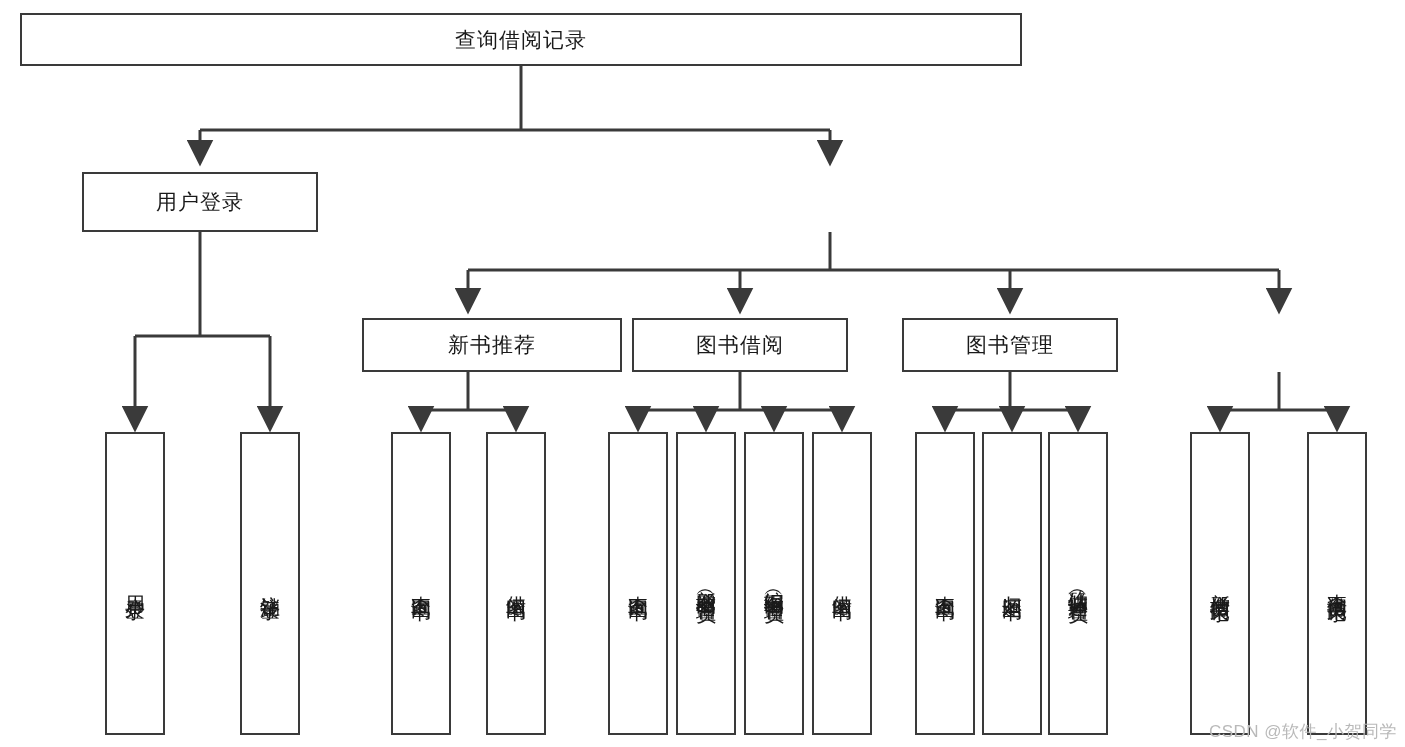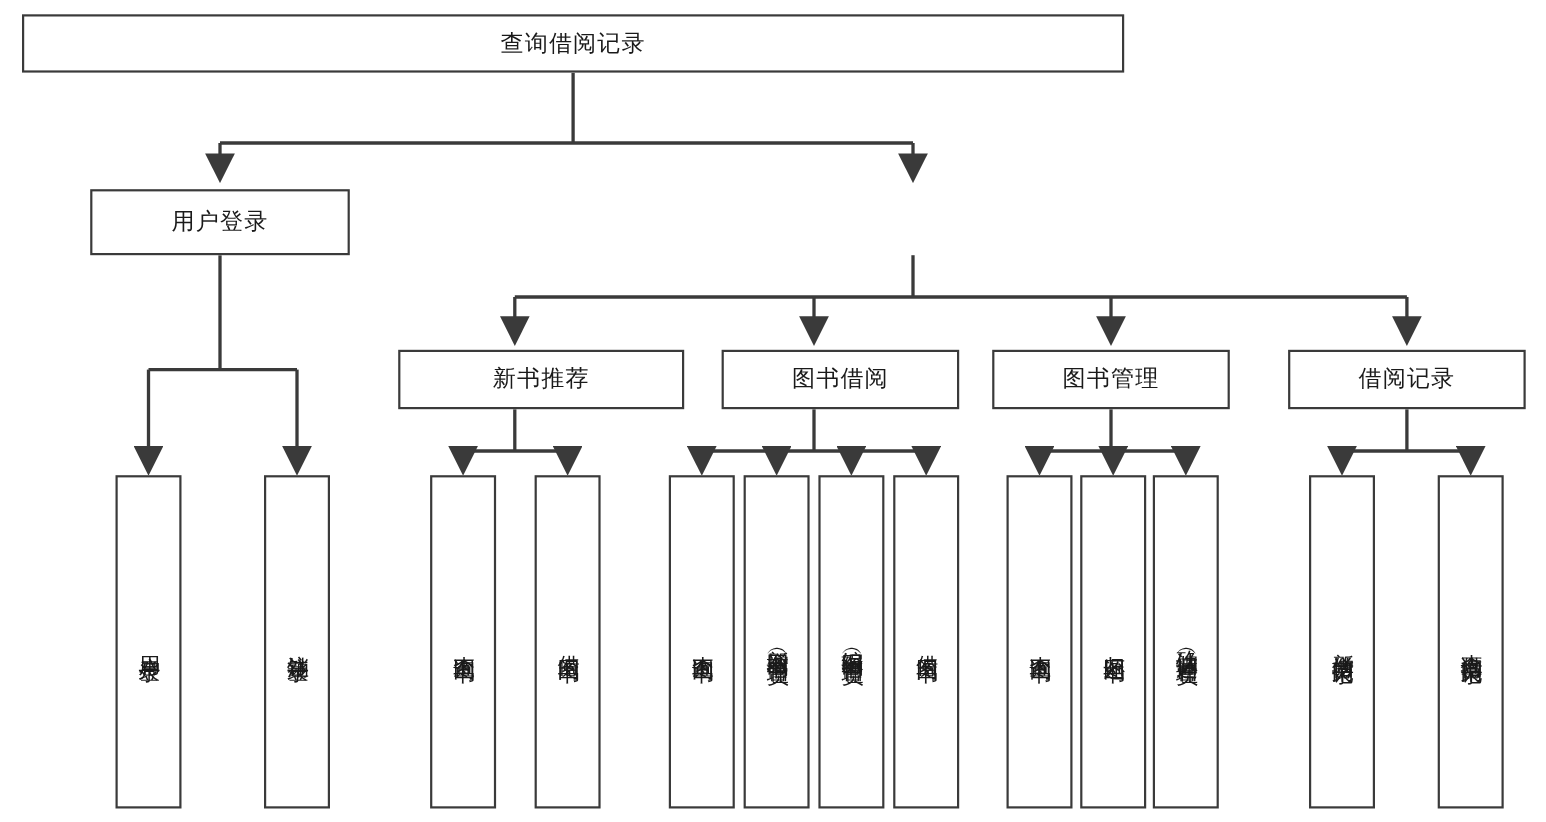--- a/index.html
+++ b/index.html
@@ -127,28 +127,25 @@
     <span class="label">查询借阅记录</span>
   </div>
 
   <div class="node horizontal" style="left:82px; top:172px; width:236px; height:60px;">
     <span class="label">用户登录</span>
   </div>
 
   <div class="node horizontal" style="left:362px; top:318px; width:260px; height:54px;">
     <span class="label">新书推荐</span>
   </div>
-  <div class="node horizontal" style="left:632px; top:318px; width:216px; height:54px;margin-left:24px;">
+  <div class="node horizontal" style="left:632px; top:318px; width:216px; height:54px;">
     <span class="label">图书借阅</span>
   </div>
   <div class="node horizontal" style="left:902px; top:318px; width:216px; height:54px;">
     <span class="label">图书管理</span>
-  </div>
-  <div class="node horizontal" style="left:1171px; top:318px; width:216px; height:54px;">
-    <span class="label">借阅记录</span>
   </div>
 
   <div class="node vertical" style="left:105px; top:432px; width:60px; height:303px;">
     <span class="label">用户登录</span>
   </div>
   <div class="node vertical" style="left:240px; top:432px; width:60px; height:303px;">
     <span class="label">注销登录</span>
   </div>
 
   <div class="node vertical" style="left:391px; top:432px; width:60px; height:303px;">
@@ -181,14 +178,15 @@
     <span class="label">确认归还（管理员）</span>
   </div>
 
   <div class="node vertical" style="left:1190px; top:432px; width:60px; height:303px;">
     <span class="label">新增借阅记录</span>
   </div>
   <div class="node vertical" style="left:1307px; top:432px; width:60px; height:303px;">
     <span class="label">查询借阅记录</span>
   </div>
 
+  <div class="watermark">CSDN @软件_小贺同学</div>
 
 </div>
 
 </body></html>

